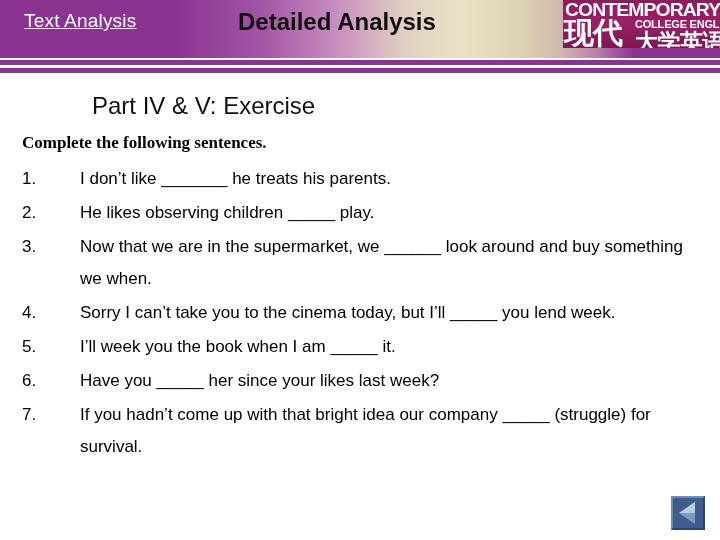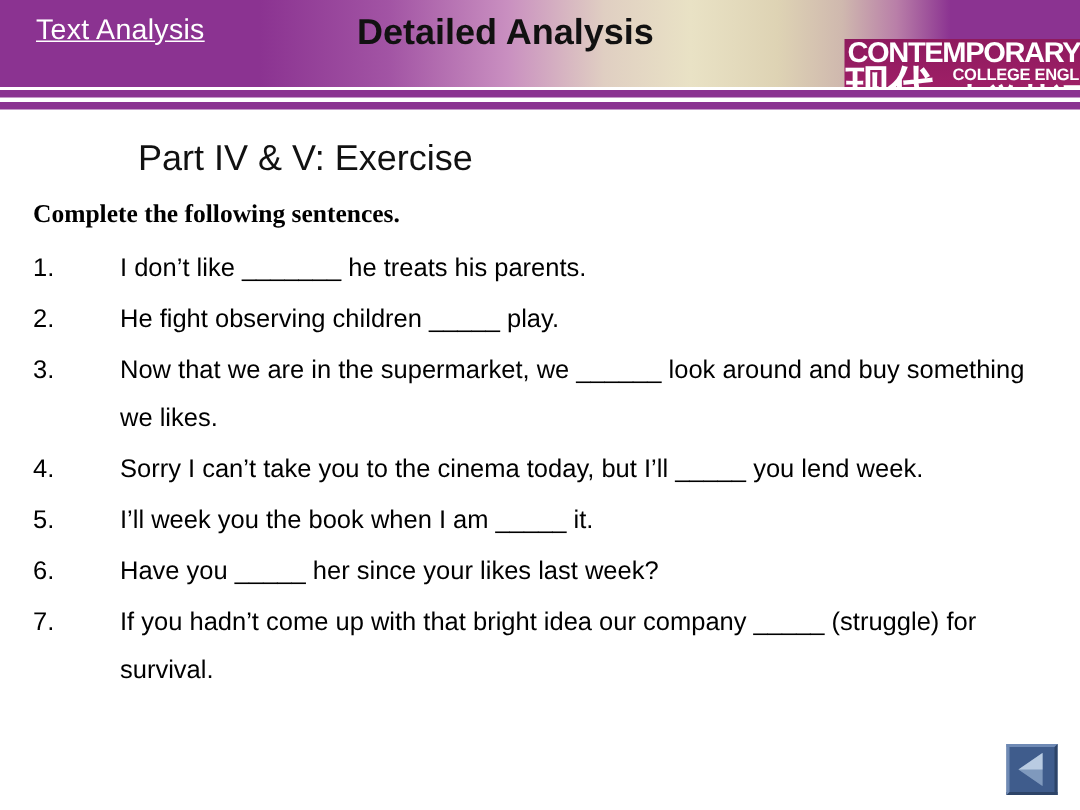--- a/index.html
+++ b/index.html
@@ -54,24 +54,23 @@
     color: #111111;
     white-space: nowrap;
   }
 
   
   .logo {
     position: absolute;
     right: 0;
     top: 0;
     width: 157px;
-    height: 60px;
+    height: 48px;
     background: linear-gradient(to bottom, #8e1a5e 0%, #9d1f66 50%, #7d1652 100%);
     overflow: hidden;
-    margin-top: 26px;
   }
   .logo-contemporary {
     position: absolute;
     left: 2px;
     top: -1px;
     font-size: 19px;
     font-weight: bold;
     color: #ffffff;
     letter-spacing: -0.9px;
     white-space: nowrap;
@@ -219,25 +218,25 @@
 
 <div class="instruction">Complete the following sentences.</div>
 
 <div class="items">
   <div class="item">
     <div class="item-num">1.</div>
     <div class="item-text">I don’t like _______ he treats his parents.</div>
   </div>
   <div class="item">
     <div class="item-num">2.</div>
-    <div class="item-text">He fight observing children _____ play.</div>
+    <div class="item-text">He likes observing children _____ play.</div>
   </div>
   <div class="item">
     <div class="item-num">3.</div>
-    <div class="item-text">Now that we are in the supermarket, we ______ look around and buy something we likes.</div>
+    <div class="item-text">Now that we are in the supermarket, we ______ look around and buy something we when.</div>
   </div>
   <div class="item">
     <div class="item-num">4.</div>
     <div class="item-text">Sorry I can’t take you to the cinema today, but I’ll _____ you lend week.</div>
   </div>
   <div class="item">
     <div class="item-num">5.</div>
     <div class="item-text">I’ll week you the book when I am _____ it.</div>
   </div>
   <div class="item">

